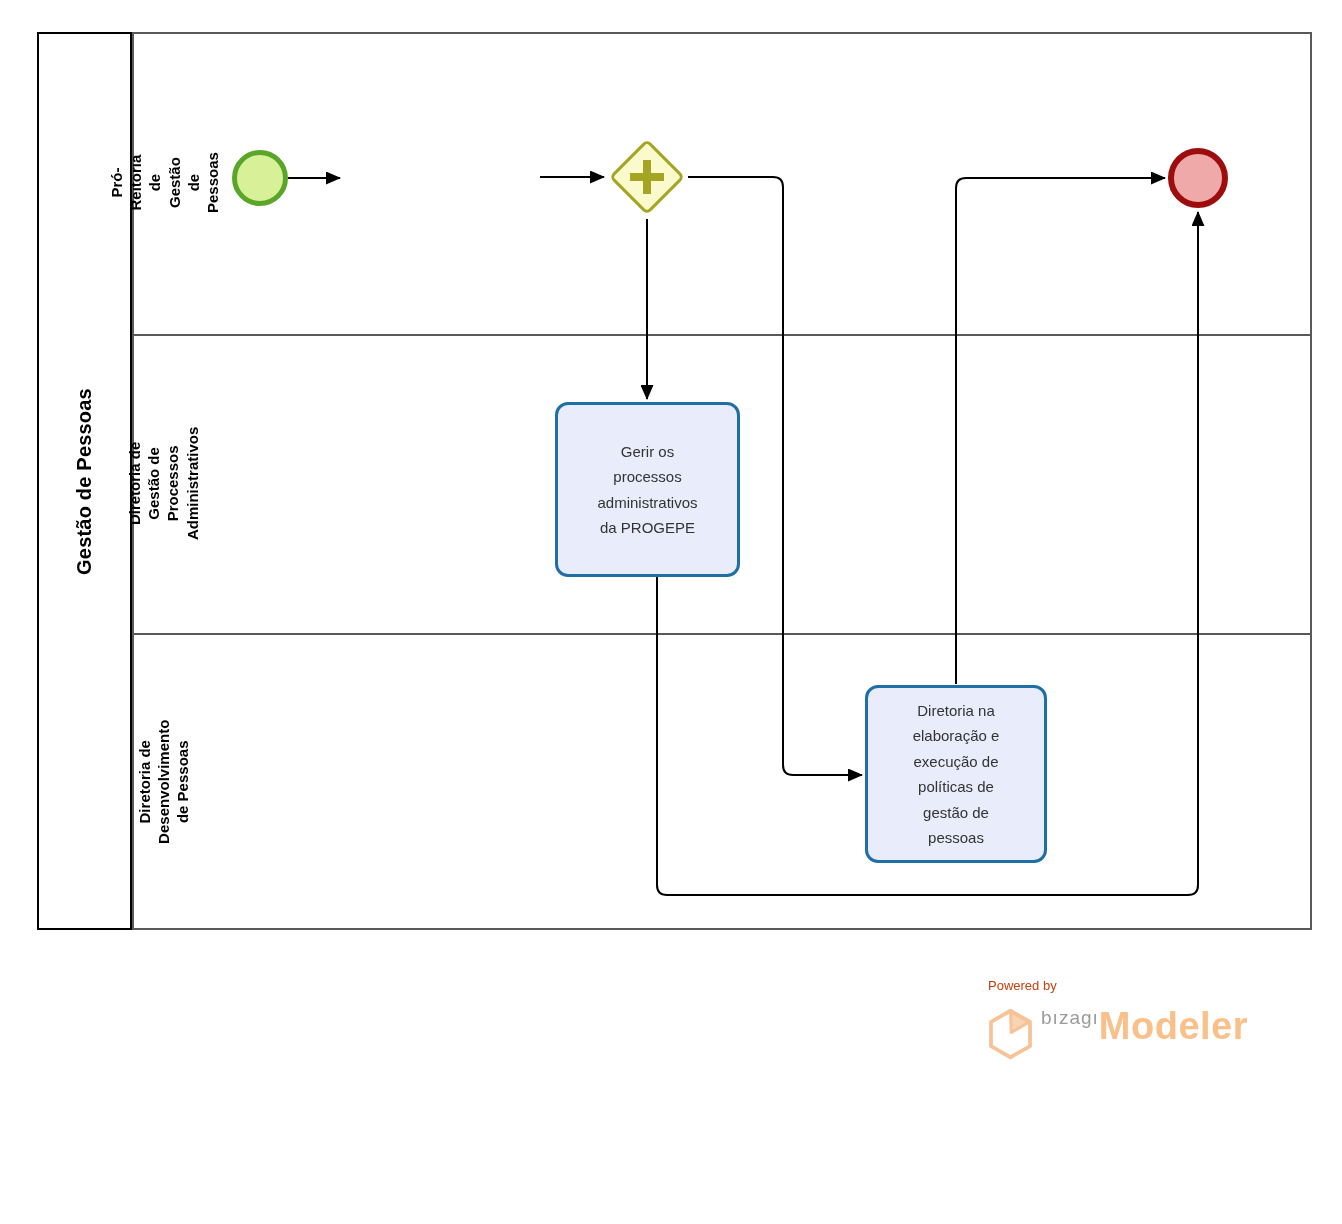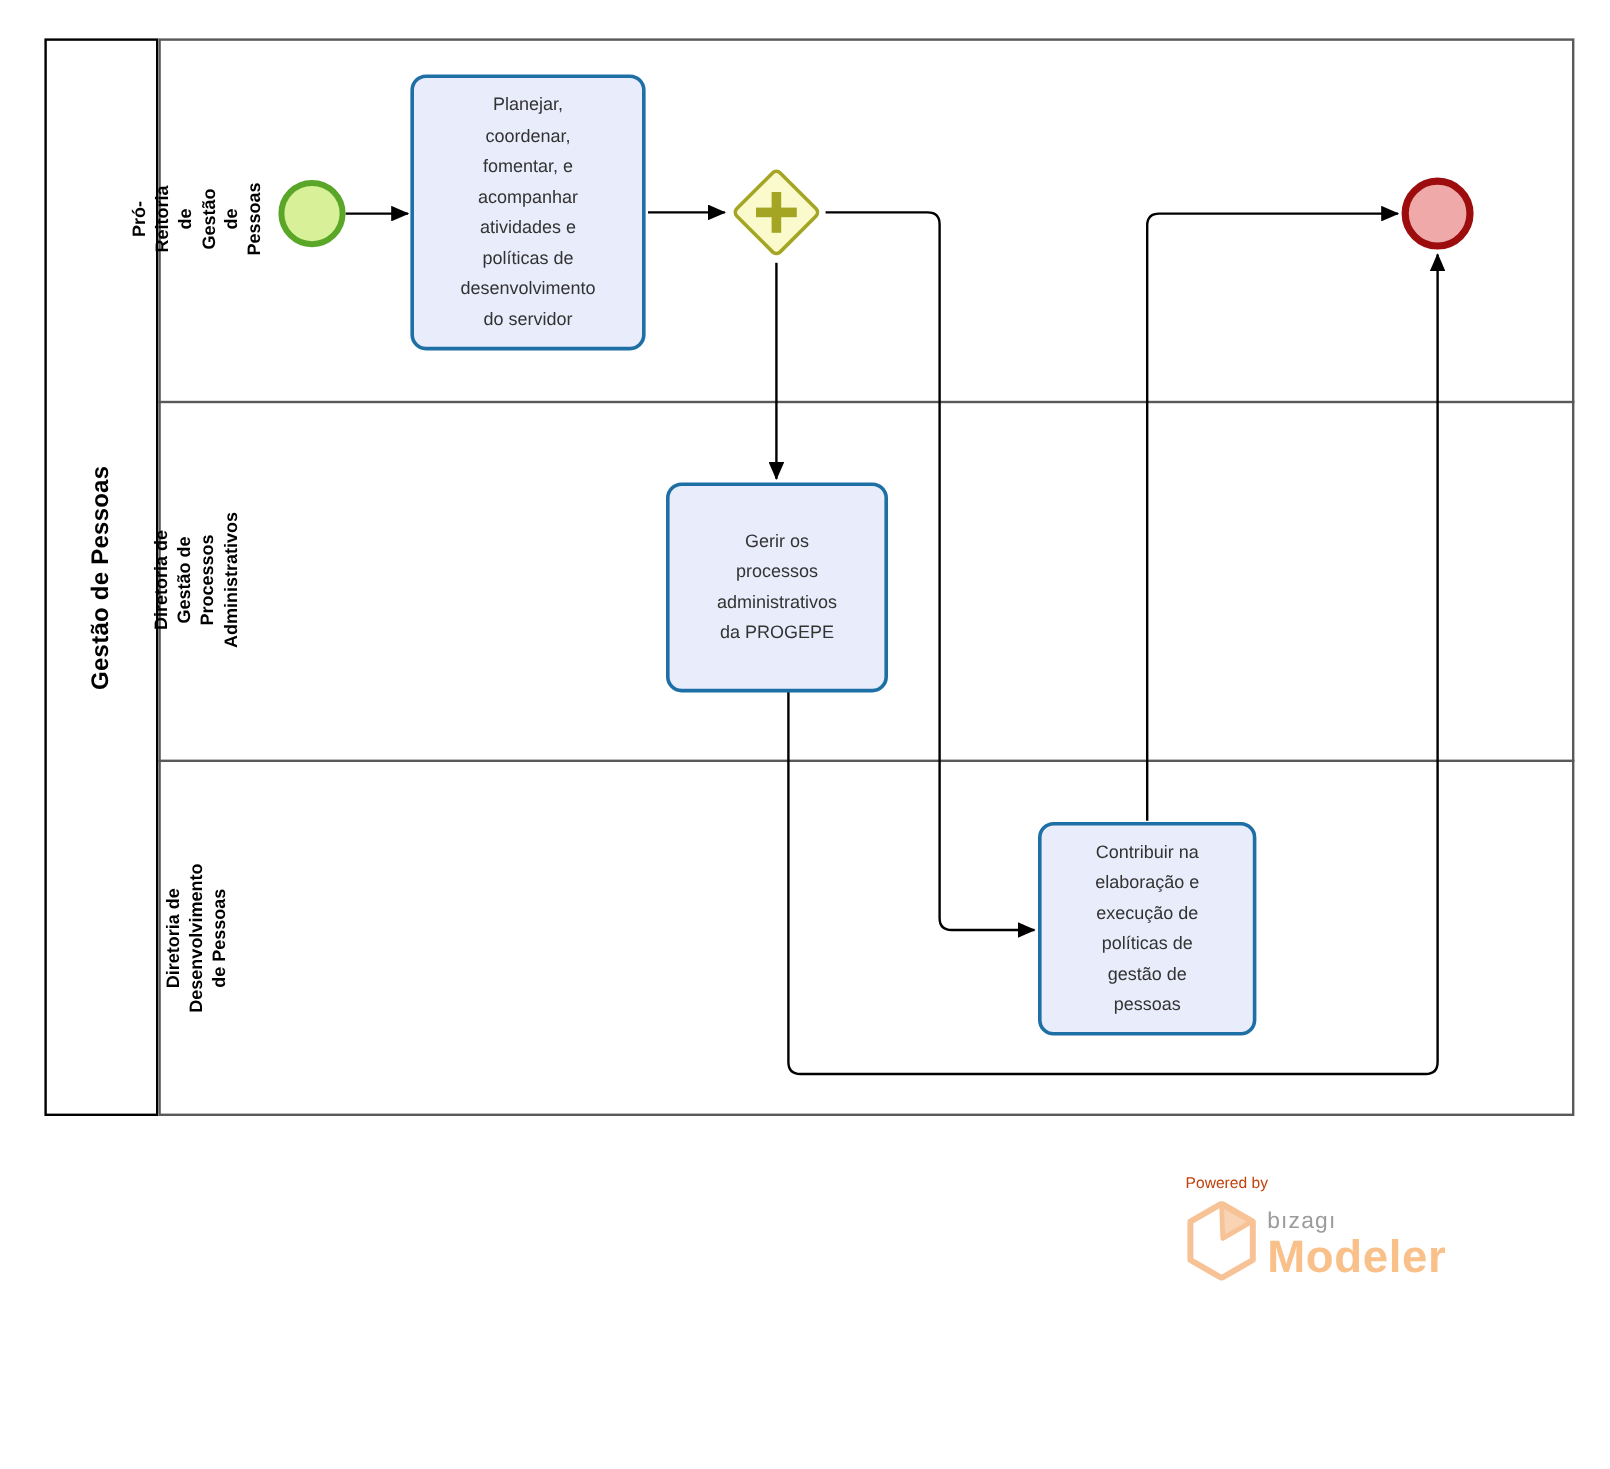--- a/index.html
+++ b/index.html
@@ -48,21 +48,21 @@
              box-sizing:border-box;border:3px solid #a4a623;border-radius:6px;
              background:#fafacd;transform:rotate(45deg);}
   .gateway .bar{position:absolute;background:#a4a623;}
   .gateway .bar-h{left:23px;top:36px;width:34px;height:8px;}
   .gateway .bar-v{left:36px;top:23px;width:8px;height:34px;}
 
   
   .brand{position:absolute;left:988px;top:978px;width:260px;}
   .powered-by{font-size:13px;font-weight:normal;color:#c2410c;margin-bottom:8px;}
   .brand-row{display:flex;align-items:flex-start;gap:8px;}
-  .brand-texts{display:flex;flex-direction:column;margin-top:6px;}
+  .brand-texts{display:flex;flex-direction:row;margin-top:6px;}
   .brand-bizagi{font-size:19px;color:#9b9b9b;letter-spacing:1px;}
   .brand-modeler{font-size:38px;font-weight:bold;color:#f9c08a;line-height:1.0;
                  margin-top:0px;letter-spacing:0.5px;text-align:right;}
 </style>
 </head>
 <body>
 
 <div class="stage">
 
   <div class="pool-col">
@@ -92,36 +92,33 @@
     <path class="flow" marker-end="url(#arrow)" d="M 288 178 H 340"></path>
     <path class="flow" marker-end="url(#arrow)" d="M 540 177 H 604"></path>
     <path class="flow" marker-end="url(#arrow)" d="M 647 219 V 399"></path>
     <path class="flow" marker-end="url(#arrow)" d="M 688 177 H 773 Q 783 177 783 187 V 765 Q 783 775 793 775 H 862"></path>
     <path class="flow" marker-end="url(#arrow)" d="M 657 554 V 885 Q 657 895 667 895 H 1188 Q 1198 895 1198 885 V 212"></path>
     <path class="flow" marker-end="url(#arrow)" d="M 956 684 V 188 Q 956 178 966 178 H 1165"></path>
   </svg>
 
   <div class="start-event"></div>
 
-  <div class="task task-1">
-    <span>Planejar, coordenar, fomentar, e acompanhar atividades e políticas de desenvolvimento do servidor</span>
-  </div>
 
   <div class="gateway">
     <div class="diamond"></div>
     <div class="bar bar-h"></div>
     <div class="bar bar-v"></div>
   </div>
 
   <div class="task task-2">
     <span>Gerir os processos administrativos da PROGEPE</span>
   </div>
 
   <div class="task task-3">
-    <span>Contribuir na elaboração e execução de políticas de gestão de pessoas</span>
+    <span>Diretoria na elaboração e execução de políticas de gestão de pessoas</span>
   </div>
 
   <div class="end-event"></div>
 
   <div class="brand">
     <div class="powered-by">Powered by</div>
     <div class="brand-row">
       <svg width="60" height="66" viewBox="0 0 60 66">
         <polygon points="30,3 55,17 31,31" fill="#f8d4b4" stroke="#f7c396" stroke-width="4" stroke-linejoin="round"></polygon>
         <polygon points="30,2 56,17 56,49 30,64 4,49 4,17" fill="none" stroke="#f7c396" stroke-width="5" stroke-linejoin="round"></polygon>

